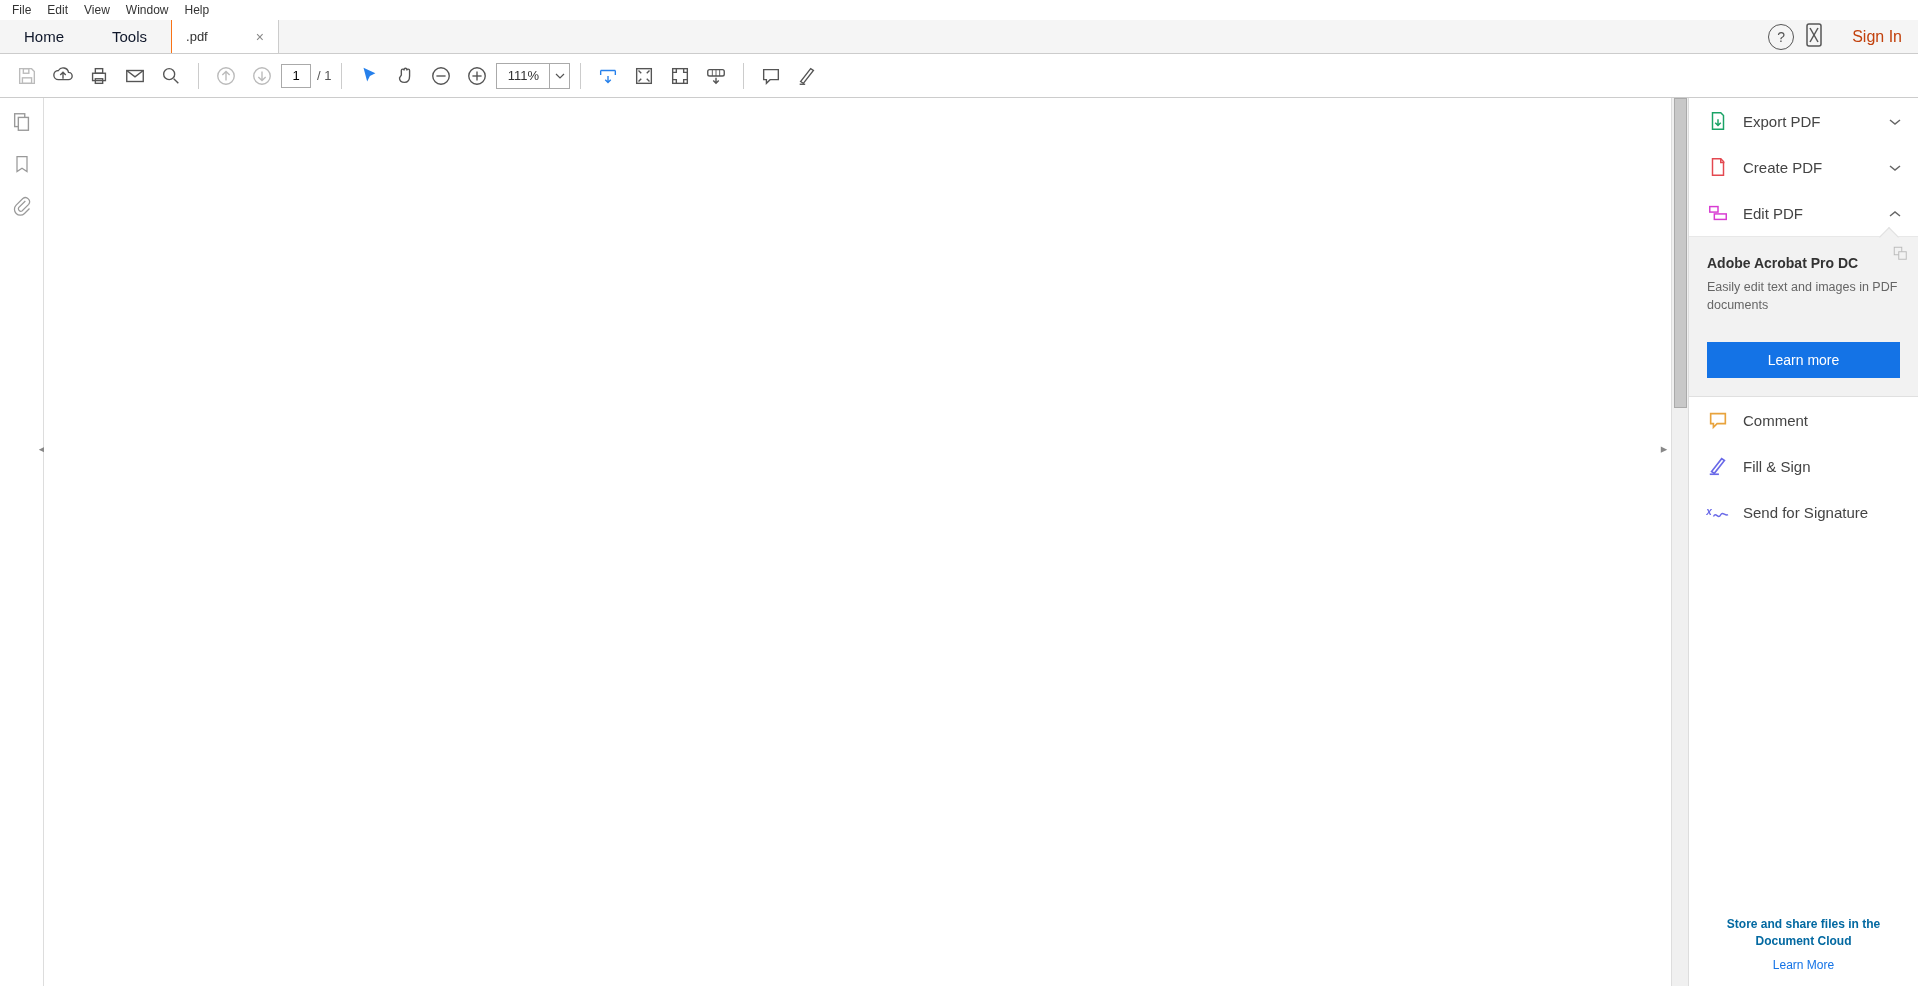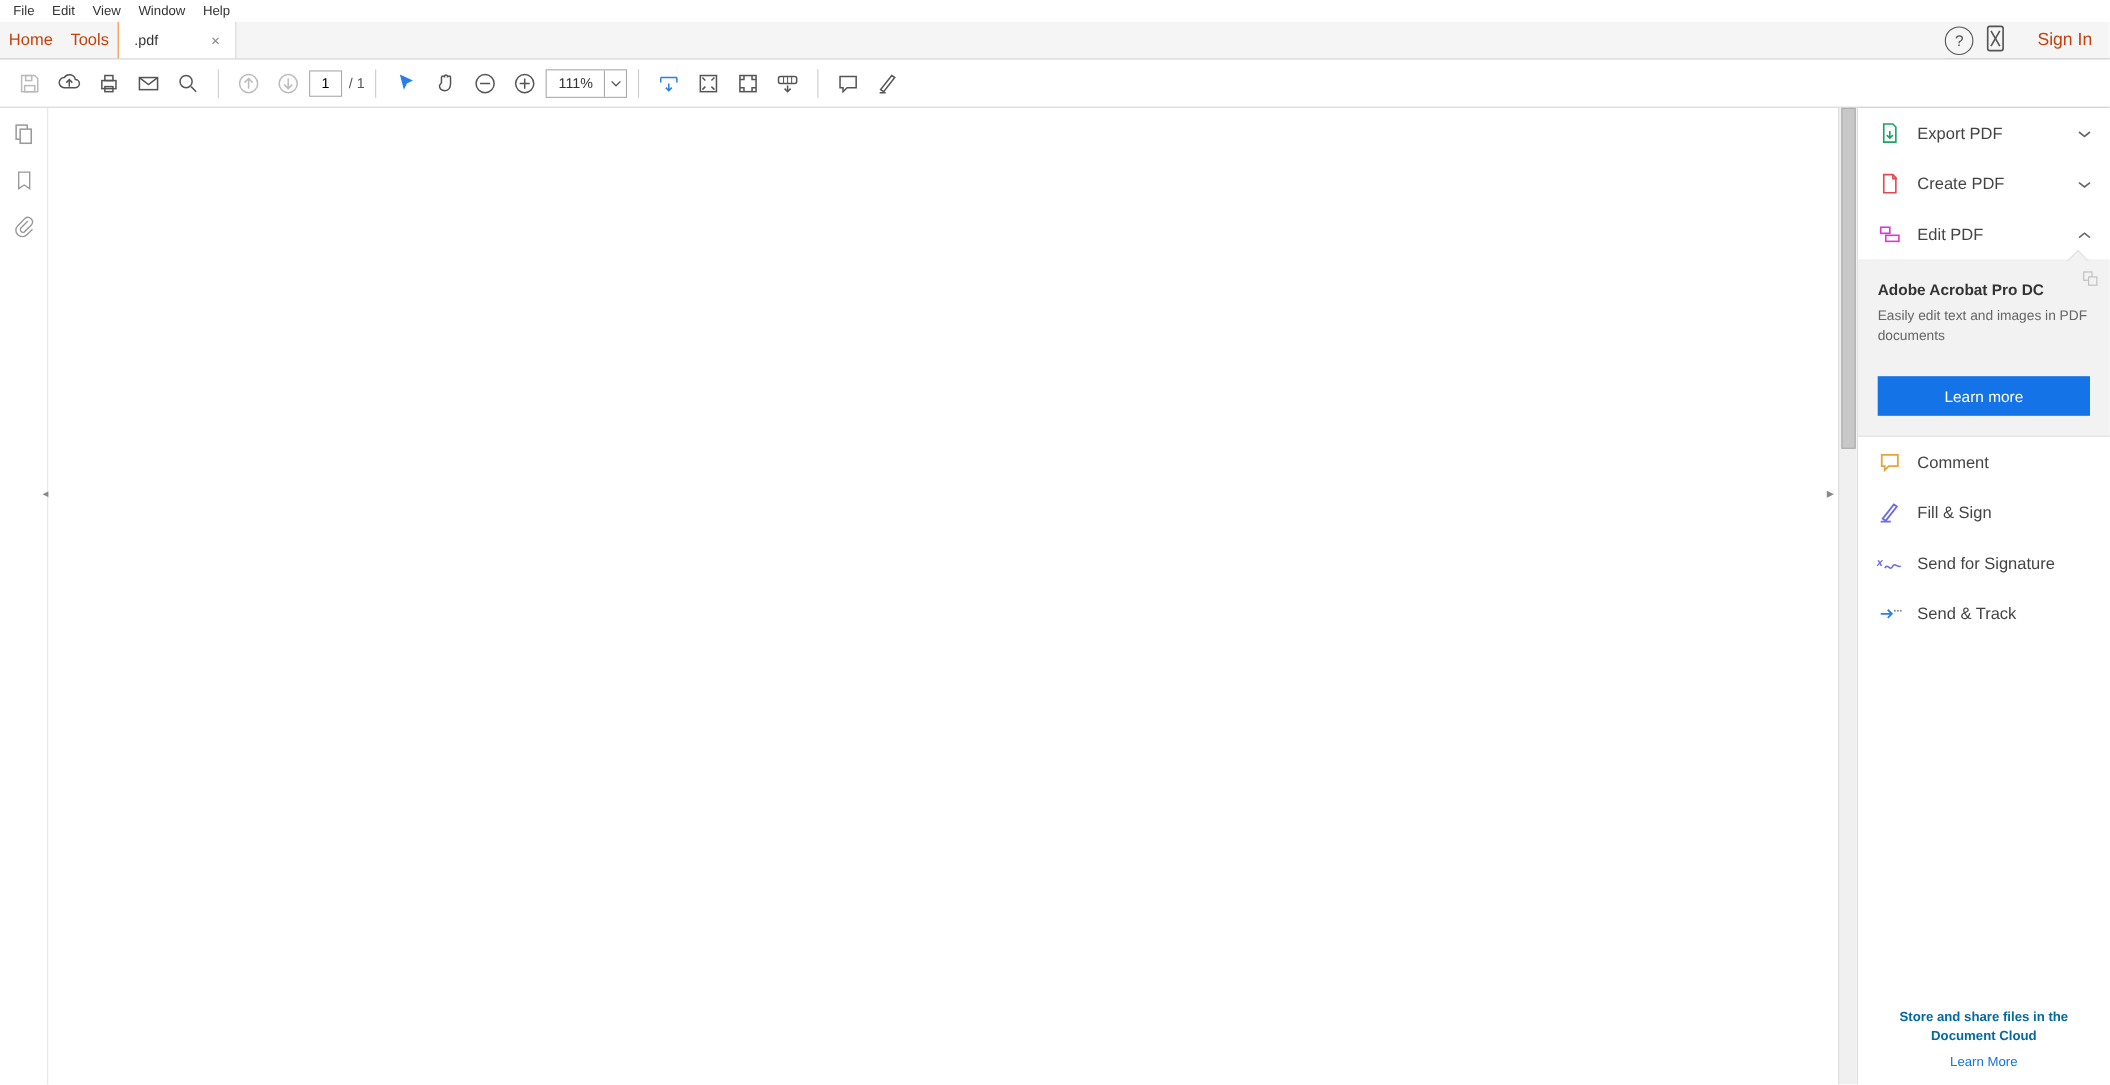--- a/index.html
+++ b/index.html
@@ -4,21 +4,21 @@
 <style>
 * { margin:0; padding:0; box-sizing:border-box; font-family:"Segoe UI",Arial,sans-serif; }
 body { width:1918px; height:986px; background:#fff; overflow:hidden; font-size:13px; color:#333; }
 
 
 .menubar { height:20px; display:flex; align-items:center; padding-left:4px; background:#fff; }
 .menubar .mi { padding:2px 8px; font-size:12px; cursor:default; }
 
 
 .tabbar { height:34px; display:flex; align-items:stretch; background:#f5f5f5; border-bottom:1px solid #ccc; }
-.tabbar .home,.tabbar .tools { padding:0 8px; display:flex; align-items:center; font-size:15px; color:#c2410c; cursor:pointer; }
+.tabbar .home,.tabbar .tools { padding:0 24px; display:flex; align-items:center; font-size:15px; color:#0f172a; cursor:pointer; }
 .tabbar .tools { border-right:1px solid #f97316; }
 .doc-tab { display:flex; align-items:center; background:#fff; border-right:1px solid #ccc; padding:0 14px; font-size:13px; }
 .doc-tab .close { margin-left:48px; color:#888; font-size:14px; cursor:pointer; }
 .tabbar .spacer { flex:1; background:#f5f5f5; }
 .tabbar .right { display:flex; align-items:center; gap:10px; padding-right:16px; }
 .tabbar .icbtn { width:26px; height:26px; border:1.5px solid #555; border-radius:50%; display:flex; align-items:center; justify-content:center; font-size:14px; color:#555; cursor:pointer; }
 .tabbar .mobbtn svg { width:20px; height:26px; }
 .tabbar .signin { font-size:16px; color:#c2410c; margin-left:18px; cursor:pointer; }
 
 
@@ -316,31 +316,20 @@
     </div>
     <div class="tool-item">
       <span class="ic">
           <svg viewBox="0 0 26 22" width="24" height="20">
             <text x="0" y="14" font-size="11" font-style="italic" fill="#6a6ae8" font-weight="bold">x</text>
             <path d="M8 16c3-6 5 4 8-2 2-4 5 2 8 0" fill="none" stroke="#6a6ae8" stroke-width="1.6"></path>
           </svg>
         </span>
       <span class="lbl">Send for Signature</span>
     </div>
-    <div class="tool-item">
-      <span class="ic">
-          <svg viewBox="0 0 24 24" width="22" height="22">
-            <path d="M3 12h10M10 8l4 4-4 4" fill="none" stroke="#2680eb" stroke-width="1.8"></path>
-            <circle cx="17" cy="9" r="1" fill="#888"></circle>
-            <circle cx="20" cy="9" r="1" fill="#888"></circle>
-            <circle cx="23" cy="9" r="1" fill="#888"></circle>
-          </svg>
-        </span>
-      <span class="lbl">Send &amp; Track</span>
-    </div>
 
     <div class="flex-spacer"></div>
 
     <div class="cloud">
       <div class="t">Store and share files in the Document Cloud</div>
       <div class="lm">Learn More</div>
     </div>
   </div>
 </div>
 

